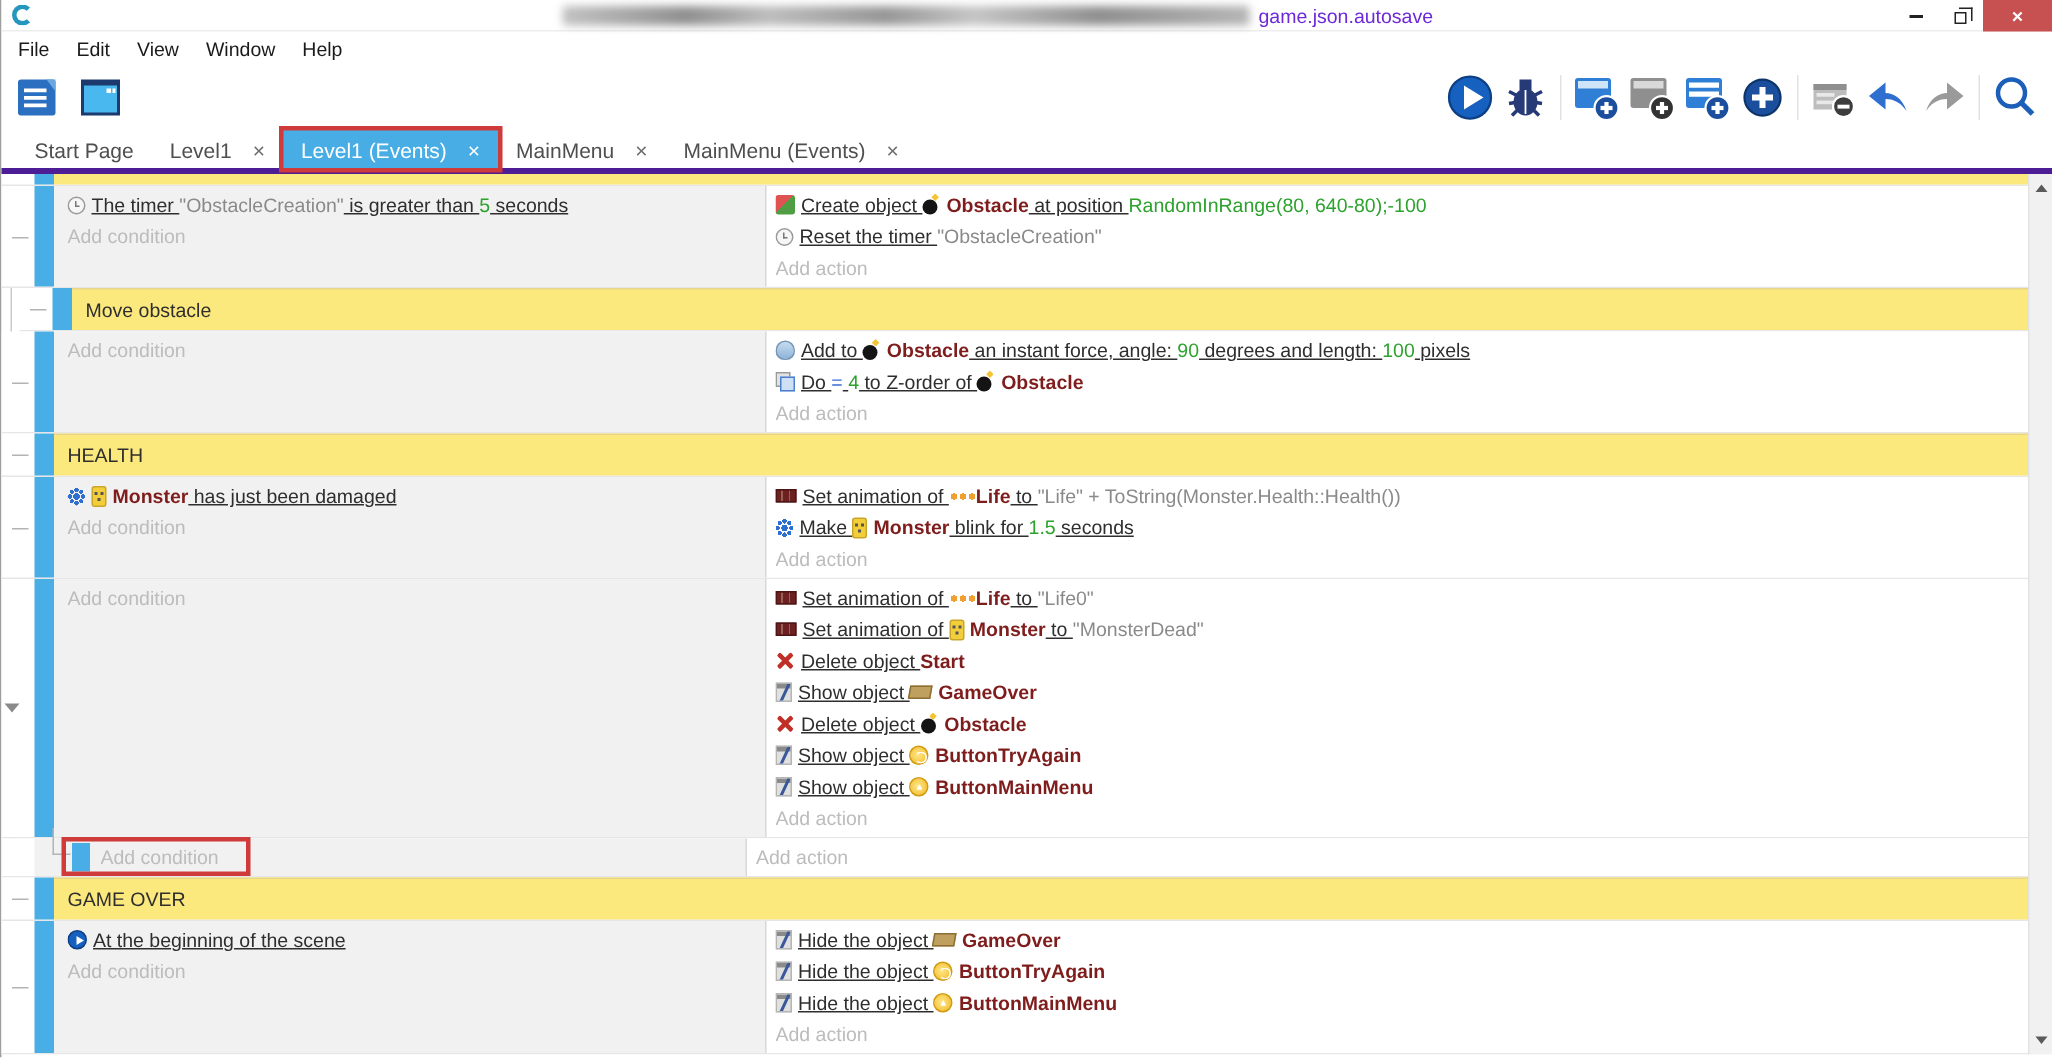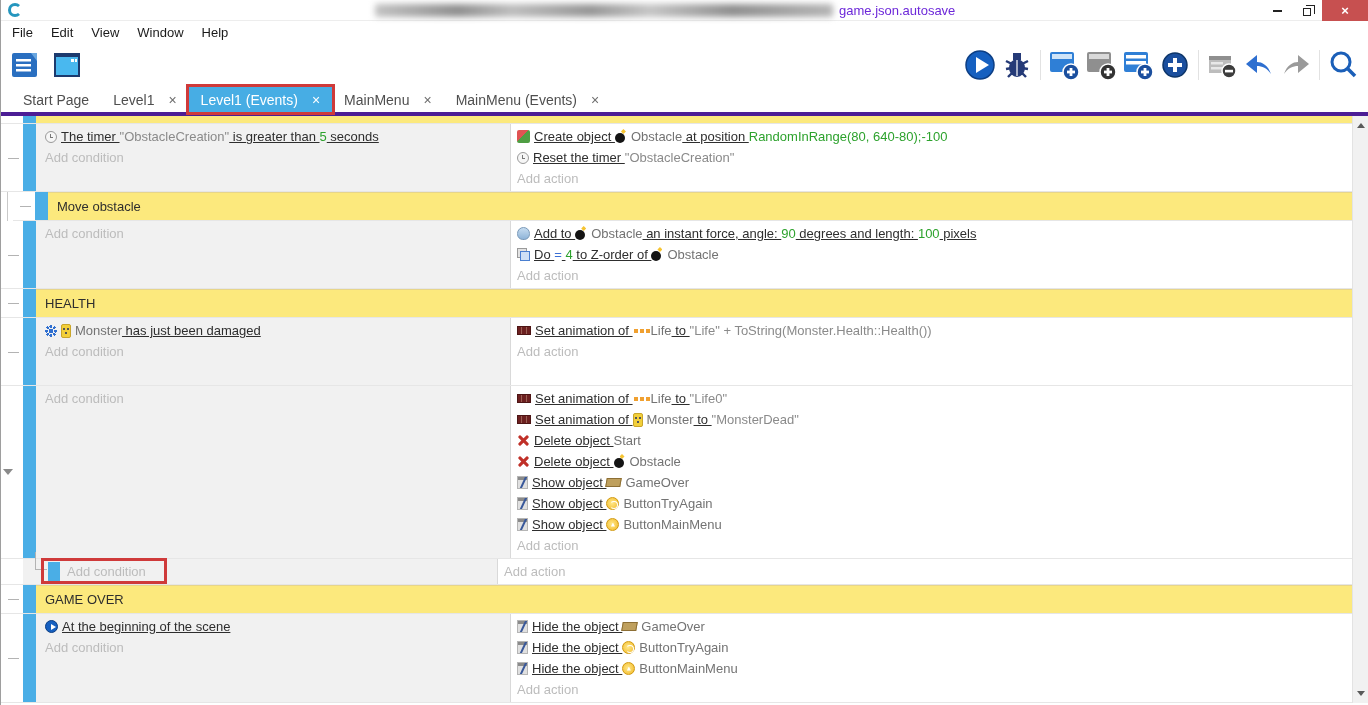--- a/index.html
+++ b/index.html
@@ -53,21 +53,21 @@
   .tri { position:absolute; left:2px; top:calc(50% - 3px); width:0; height:0;
     border-left:5px solid transparent; border-right:5px solid transparent; border-top:6px solid #8a8a8a; }
   .bar { width:13px; flex:none; background:#4aaee6; }
   .group-cell { flex:1; background:#fce97d; display:flex; align-items:center; padding-left:9px;
     font-size:13px; color:#2e2e2e; border-top:1px solid #e7d58a; }
   .row.sliver .group-cell { border-top:none; }
   .cond { width:475px; flex:none; background:#f1f1f1; border-right:1px solid #d9d9d9; padding:2px 0 0 9px; position:relative; }
   .act { flex:1; background:#fff; padding:2px 0 0 6px; }
   .line { line-height:21px; font-size:13px; color:#2e2e2e; white-space:nowrap; overflow:hidden; }
   .ph { color:#bcbcbc; }
-  .seg-o { color:#737373; font-weight:normal;text-align:center; }
+  .seg-o { color:#7f1d1d; font-weight:bold;text-align:center; }
   .seg-g { color:#2da22d; }
   .seg-s { color:#8a8a8a; }
   .seg-b { color:#3b6fd4; }
   .seg-p { color:#2e2e2e;text-decoration:underline; }
 
   
   .sub-cond { padding-left:44px; }
   .sub-conn { position:absolute; left:12px; top:-7px; width:12px; height:18px;
     border-left:1px solid #b3b3b3; border-bottom:1px solid #b3b3b3; }
   .minibar { position:absolute; left:25px; top:3px; width:12px; height:19px; background:#4aaee6; }
@@ -346,37 +346,38 @@
           <div class="rail">
             <div class="tick"></div>
           </div>
           <div class="bar"></div>
           <div class="cond">
             <div class="line"><span class="icon i-behavior"></span><span class="icon i-monster"></span><span class="seg-o">Monster</span><span class="seg-p"> has just been damaged</span></div>
             <div class="line ph">Add condition</div>
           </div>
           <div class="act">
             <div class="line"><span class="icon i-anim"></span><span class="seg-p">Set animation of </span><span class="icon i-life"></span><span class="seg-o">Life</span><span class="seg-p"> to </span><span class="seg-s">"Life" + ToString(Monster.Health::Health())</span></div>
+            <div class="line"><span class="icon i-behavior"></span><span class="seg-p">Make </span><span class="icon i-monster"></span><span class="seg-o">Monster</span><span class="seg-p"> blink for </span><span class="seg-g">1.5</span><span class="seg-p"> seconds</span></div>
             <div class="line ph">Add action</div>
           </div>
         </div>
         <div class="row e" style="height: 173px;">
           <div class="rail">
             <div class="tri"></div>
           </div>
           <div class="bar"></div>
           <div class="cond">
             <div class="line ph">Add condition</div>
           </div>
           <div class="act">
             <div class="line"><span class="icon i-anim"></span><span class="seg-p">Set animation of </span><span class="icon i-life"></span><span class="seg-o">Life</span><span class="seg-p"> to </span><span class="seg-s">"Life0"</span></div>
             <div class="line"><span class="icon i-anim"></span><span class="seg-p">Set animation of </span><span class="icon i-monster"></span><span class="seg-o">Monster</span><span class="seg-p"> to </span><span class="seg-s">"MonsterDead"</span></div>
             <div class="line"><span class="icon i-delete"></span><span class="seg-p">Delete object </span><span class="seg-o">Start</span></div>
+            <div class="line"><span class="icon i-visible"></span><span class="seg-p">Show object </span><span class="icon i-gameover"></span><span class="seg-o">GameOver</span></div>
             <div class="line"><span class="icon i-delete"></span><span class="seg-p">Delete object </span><span class="icon i-bomb"></span><span class="seg-o">Obstacle</span></div>
-            <div class="line"><span class="icon i-visible"></span><span class="seg-p">Show object </span><span class="icon i-gameover"></span><span class="seg-o">GameOver</span></div>
             <div class="line"><span class="icon i-visible"></span><span class="seg-p">Show object </span><span class="icon i-btntry"></span><span class="seg-o">ButtonTryAgain</span></div>
             <div class="line"><span class="icon i-visible"></span><span class="seg-p">Show object </span><span class="icon i-btnmenu"></span><span class="seg-o">ButtonMainMenu</span></div>
             <div class="line ph">Add action</div>
           </div>
         </div>
         <div class="row sub" style="height: 26px;">
           <div class="rail"></div>
           <div class="cond sub-cond">
             <div class="sub-conn"></div>
             <div class="minibar"></div>

